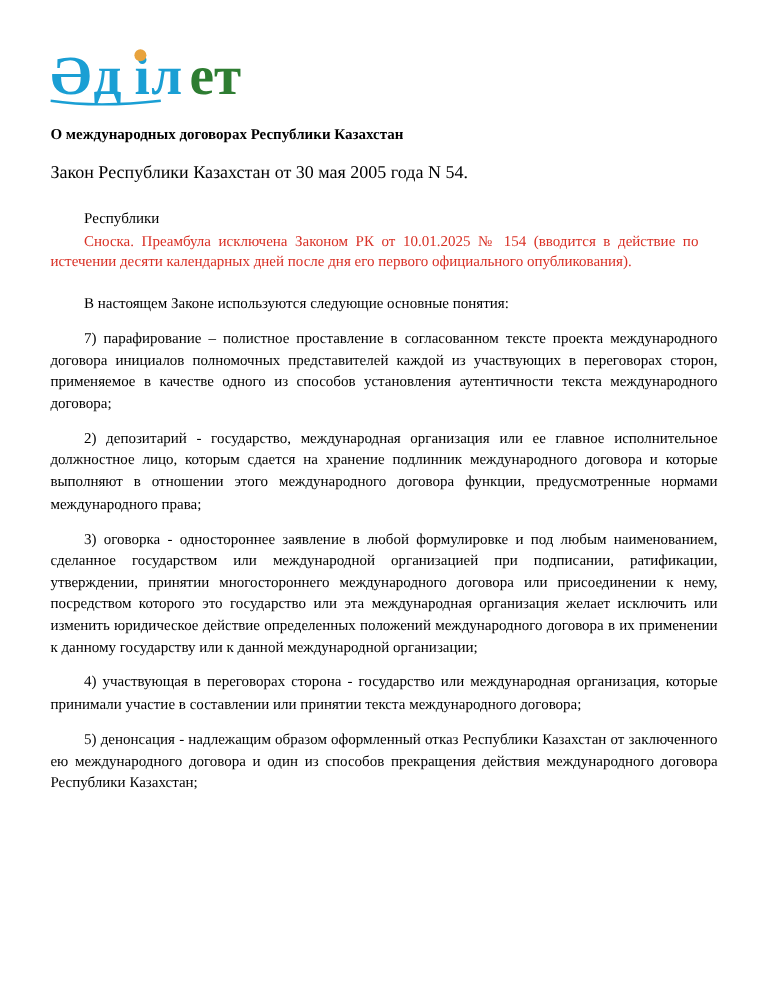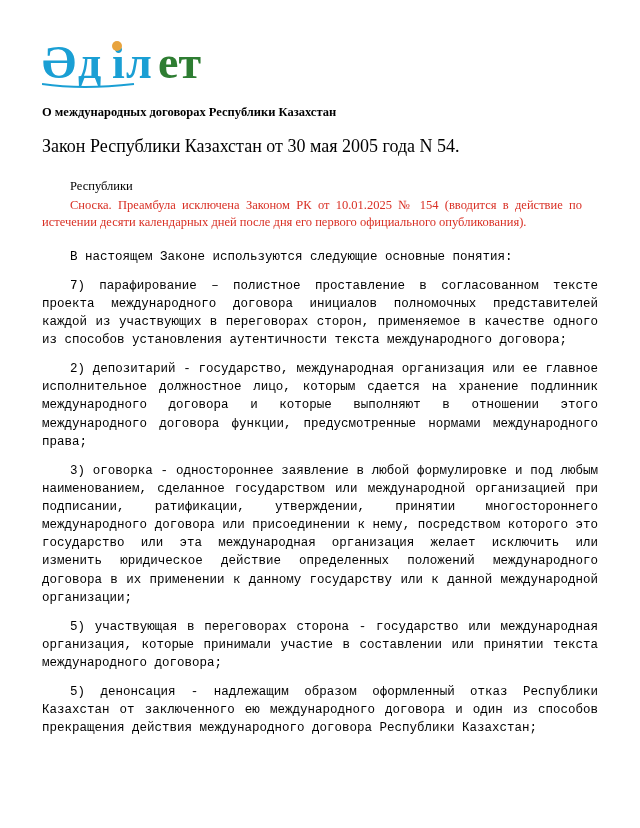--- a/index.html
+++ b/index.html
@@ -30,21 +30,21 @@
     display: block;
   }
   h1.doc-title {
     font-family: "Liberation Serif", serif;
     font-size: 12.5px;
     font-weight: bold;
     margin: 0 0 14px 0;
     line-height: 1.3;
   }
   p.sub {
-    font-size: 18px;
+    font-size: 15px;
     margin: 0 0 20px 0;
     line-height: 1.35;
   }
   .toc {
     font-size: 12.5px;
     margin: 0 0 3px 0;
     text-indent: 28px;
   }
   .note {
     font-size: 12.5px;
@@ -63,21 +63,20 @@
     font-size: 12.5px;
     font-weight: bold;
     margin: 0 0 12px 0;
   }
   p.body-text {
     font-size: 12.5px;
     margin: 0 0 11px 0;
     text-align: justify;
     text-indent: 28px;
     line-height: 1.45;
-    font-family: Liberation Mono, monospace;
   }
   p.body-text.red {
     color: #d93025;
   }
 </style>
 </head>
 <body>
 
 <div class="page">
 
@@ -104,17 +103,17 @@
 
   <p class="note">Сноска. Преамбула исключена Законом РК от 10.01.2025 № 154 (вводится в действие по истечении десяти календарных дней после дня его первого официального опубликования).</p>
 
 
 
   <p class="body-text">В настоящем Законе используются следующие основные понятия:</p>
 
   <p class="body-text">7) парафирование – полистное проставление в согласованном тексте проекта международного договора инициалов полномочных представителей каждой из участвующих в переговорах сторон, применяемое в качестве одного из способов установления аутентичности текста международного договора;</p>
   <p class="body-text">2) депозитарий - государство, международная организация или ее главное исполнительное должностное лицо, которым сдается на хранение подлинник международного договора и которые выполняют в отношении этого международного договора функции, предусмотренные нормами международного права;</p>
   <p class="body-text">3) оговорка - одностороннее заявление в любой формулировке и под любым наименованием, сделанное государством или международной организацией при подписании, ратификации, утверждении, принятии многостороннего международного договора или присоединении к нему, посредством которого это государство или эта международная организация желает исключить или изменить юридическое действие определенных положений международного договора в их применении к данному государству или к данной международной организации;</p>
-  <p class="body-text">5) участвующая в переговорах сторона - государство или международная организация, которые принимали участие в составлении или принятии текста международного договора;</p>
+  <p class="body-text">4) участвующая в переговорах сторона - государство или международная организация, которые принимали участие в составлении или принятии текста международного договора;</p>
   <p class="body-text">5) денонсация - надлежащим образом оформленный отказ Республики Казахстан от заключенного ею международного договора и один из способов прекращения действия международного договора Республики Казахстан;</p>
 
 
 </div>
 
 </body></html>

